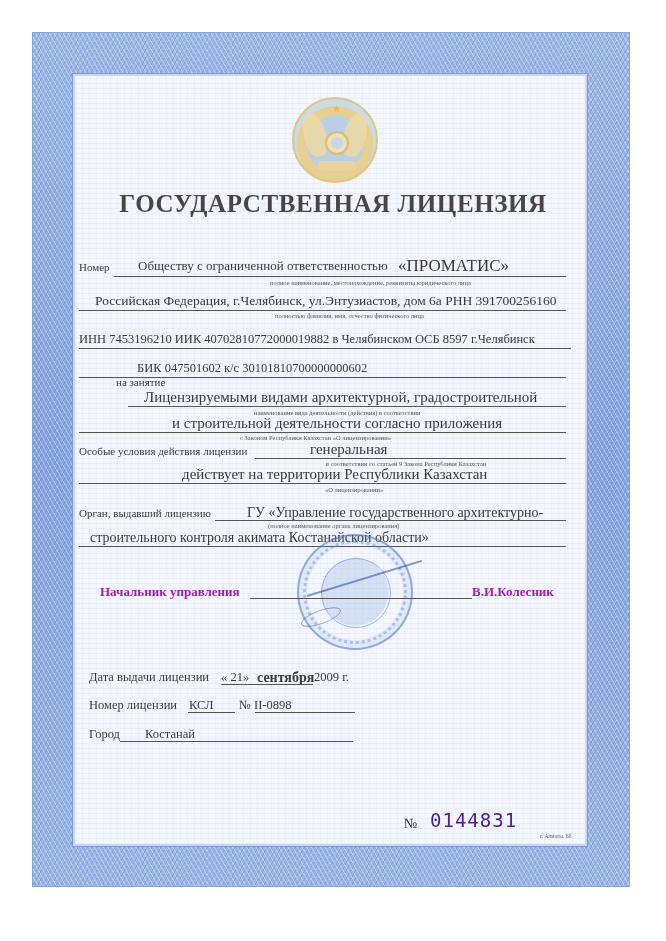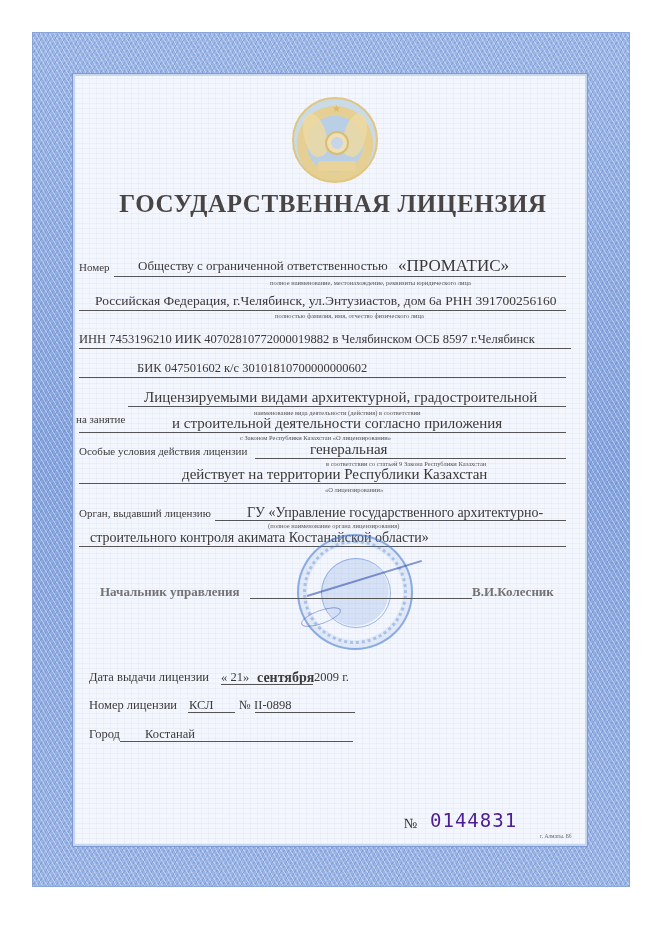--- a/index.html
+++ b/index.html
@@ -50,21 +50,21 @@
   .title {
     left: 0; width: 666px; top: 190px; text-align: center;
     font-family: "Liberation Serif", serif; font-weight: bold; font-size: 25px; letter-spacing: 0.6px;
     color: #4a4545;
   }
   .label { font-size: 11px; color: #3b3b3b; }
   .fill { font-size: 14px; color: #3a3838; }
   .fill-lg { font-size: 15px; }
   .hint { font-size: 6.5px; color: #555; }
   .uline { position: absolute; height: 1px; background: #555; }
-  .bold-lbl { font-weight: bold; font-size: 13px; color: #737373; }
+  .bold-lbl { font-weight: bold; font-size: 13px; color: #a21caf; }
 
   .stamp {
     position: absolute; left: 297px; top: 534px; width: 116px; height: 116px; border-radius: 50%;
     border: 2px solid rgba(70,120,210,0.55); box-sizing: border-box;
     background: radial-gradient(circle, rgba(110,150,220,0.22) 0 42%, rgba(255,255,255,0) 43% 60%, rgba(110,150,220,0.12) 61% 78%, transparent 79%);
   }
   .stamp .inner { position:absolute; left:22px; top:22px; width:68px; height:68px; border-radius:50%; border:1px solid rgba(70,120,210,0.5); }
   .stamp .dots { position:absolute; left:4px; top:4px; right:4px; bottom:4px; border-radius:50%; border:3px dotted rgba(70,120,210,0.35); }
   .signature { position:absolute; left:307px; top:595px; width:120px; height:2px; background: rgba(40,70,170,0.55); transform: rotate(-17deg); transform-origin: left center; }
   .signature2 { position:absolute; left:300px; top:610px; width:40px; height:12px; border: 1px solid rgba(40,70,170,0.45); border-radius: 50%; transform: rotate(-20deg); }
@@ -98,21 +98,21 @@
 <span class="abs fill" style="left:79px; top:293px; font-size:13.5px;margin-left:16px;">Российская Федерация, г.Челябинск, ул.Энтузиастов, дом 6а  РНН 391700256160</span>
 <div class="uline" style="left:79px; top:310px; width:487px;"></div>
 <span class="abs hint" style="left:275px; top:312px;">полностью фамилия, имя, отчество физического лица</span>
 
 <span class="abs fill" style="left:79px; top:332px; font-size:12.5px;">ИНН 7453196210  ИИК 40702810772000019882 в Челябинском ОСБ 8597 г.Челябинск</span>
 <div class="uline" style="left:79px; top:348px; width:492px;"></div>
 
 <span class="abs fill" style="left:137px; top:361px; font-size:12.5px;">БИК 047501602  к/с 30101810700000000602</span>
 <div class="uline" style="left:79px; top:377px; width:487px;"></div>
 
-<span class="abs label" style="left:76px; top:413px;">на занятие</span>
+<span class="abs label" style="left:76px; top:376px;padding-left:40px;">на занятие</span>
 <span class="abs fill fill-lg" style="left:144px; top:389px;">Лицензируемыми видами архитектурной, градостроительной</span>
 <div class="uline" style="left:128px; top:406px; width:438px;"></div>
 <span class="abs hint" style="left:254px; top:409px;">наименование вида деятельности (действия) в соответствии</span>
 <span class="abs fill fill-lg" style="left:172px; top:415px;">и строительной деятельности согласно приложения</span>
 <div class="uline" style="left:79px; top:432px; width:487px;"></div>
 <span class="abs hint" style="left:240px; top:434px;">с Законом Республики Казахстан «О лицензировании»</span>
 
 <span class="abs label" style="left:79px; top:445px;">Особые условия действия лицензии</span>
 <span class="abs fill fill-lg" style="left:310px; top:441px;">генеральная</span>
 <div class="uline" style="left:255px; top:458px; width:311px;"></div>

